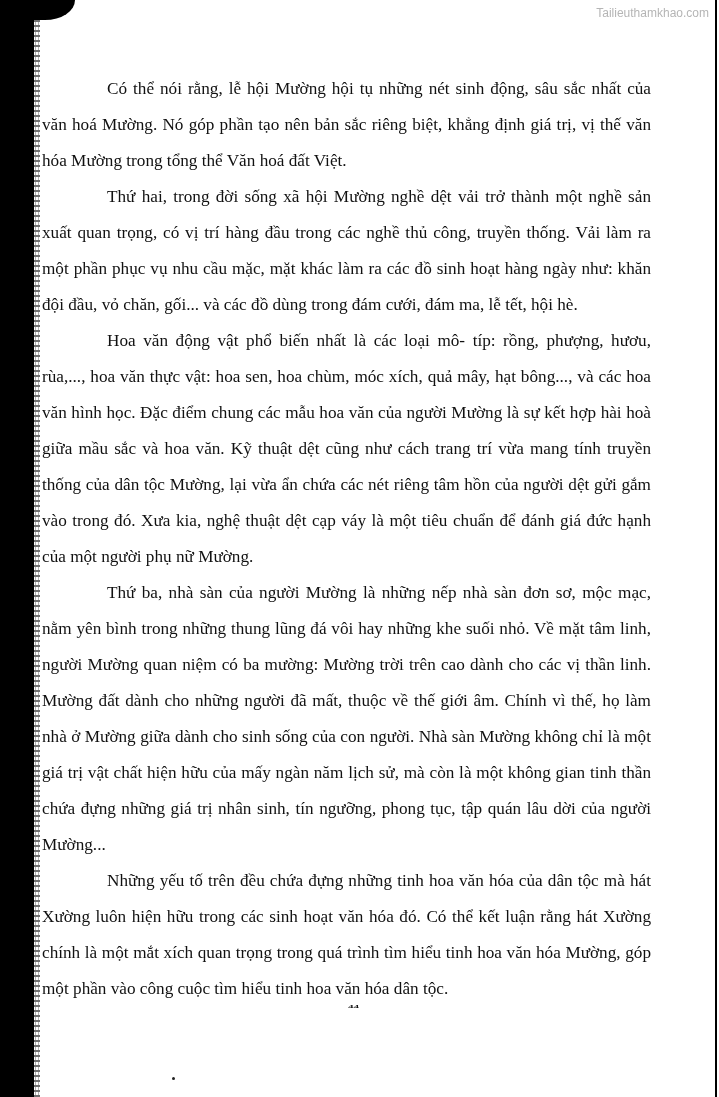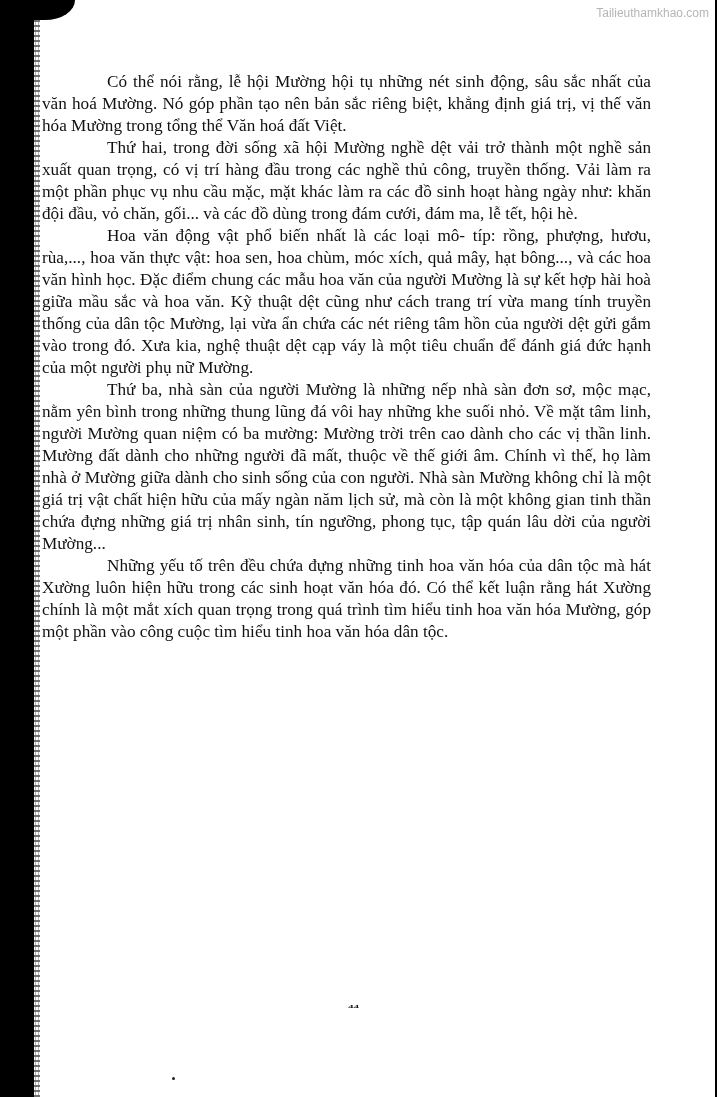--- a/index.html
+++ b/index.html
@@ -60,21 +60,21 @@
     }
     .text-block {
       position: absolute;
       left: 42px;
       top: 71px;
       width: 609px;
     }
     .para {
       margin: 0;
       font-size: 17.2px;
-      line-height: 22px;
+      line-height: 36px;
       text-align: justify;
       text-indent: 65px;
       word-spacing: 0px;
     }
     .page-number {
       position: absolute;
       left: 348px;
       top: 1003px;
       font-size: 11px;
       font-weight: bold;

